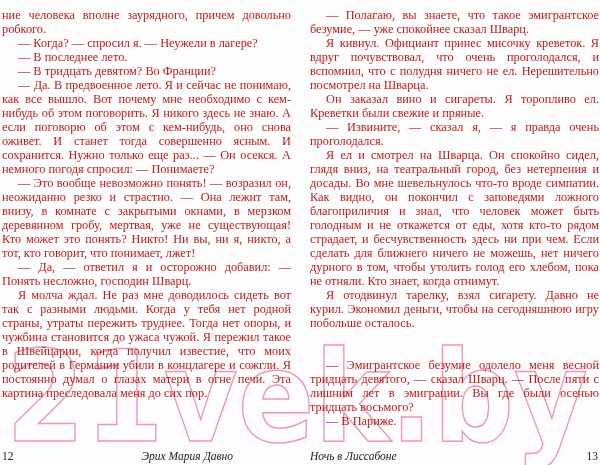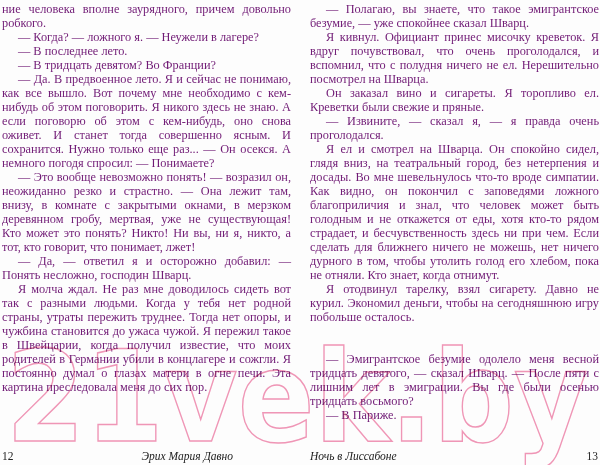--- a/index.html
+++ b/index.html
@@ -4,22 +4,22 @@
 <style>
   html, body { margin: 0; padding: 0; }
   body {
     width: 600px; height: 465px;
     background: #fdfdfd;
     font-family: "Liberation Serif", "DejaVu Serif", serif;
     overflow: hidden;
   }
   .spread { position: relative; width: 600px; height: 465px; }
   .page-col {
-    position: absolute; top: 2px; width: 289px;
-    font-size: 12.3px; line-height: 14px; color: #701a75;
+    position: absolute; top: 8px; width: 289px;
+    font-size: 12.3px; line-height: 14px; color: #b91c1c;
   }
   .page-col.left  { left: 2px; }
   .page-col.right { left: 310px; }
   .page-col p {
     margin: 0;
     text-align: justify;
     text-align-last: left;
     text-indent: 16px;
   }
   .page-col p.noindent { text-indent: 0; }
@@ -41,21 +41,21 @@
     opacity: 0.8;
   }
 </style>
 </head>
 <body>
 
 <div class="spread">
 
   <div class="page-col left">
       <p class="noindent">ние человека вполне заурядного, причем довольно робкого.</p>
-      <p class="">— Когда? — ложного я. — Неужели в лагере?</p>
+      <p class="">— Когда? — спросил я. — Неужели в лагере?</p>
       <p class="">— В последнее лето.</p>
       <p class="">— В тридцать девятом? Во Франции?</p>
       <p class="">— Да. В предвоенное лето. Я и сейчас не понимаю, как все вышло. Вот почему мне необходимо с кем-нибудь об этом поговорить. Я никого здесь не знаю. А если поговорю об этом с кем-нибудь, оно снова оживет. И станет тогда совершенно ясным. И сохранится. Нужно только еще раз... — Он осекся. А немного погодя спросил: — Понимаете?</p>
       <p class="">— Это вообще невозможно понять! — возразил он, неожиданно резко и страстно. — Она лежит там, внизу, в комнате с закрытыми окнами, в мерзком деревянном гробу, мертвая, уже не существующая! Кто может это понять? Никто! Ни вы, ни я, никто, а тот, кто говорит, что понимает, лжет!</p>
       <p class="">— Да, — ответил я и осторожно добавил: — Понять несложно, господин Шварц.</p>
       <p class="">Я молча ждал. Не раз мне доводилось сидеть вот так с разными людьми. Когда у тебя нет родной страны, утраты пережить труднее. Тогда нет опоры, и чужбина становится до ужаса чужой. Я пережил такое в Швейцарии, когда получил известие, что моих родителей в Германии убили в концлагере и сожгли. Я постоянно думал о глазах матери в огне печи. Эта картина преследовала меня до сих пор.</p>
     </div>
 
   <div class="page-col right">
       <p class="">— Полагаю, вы знаете, что такое эмигрантское безумие, — уже спокойнее сказал Шварц.</p>

